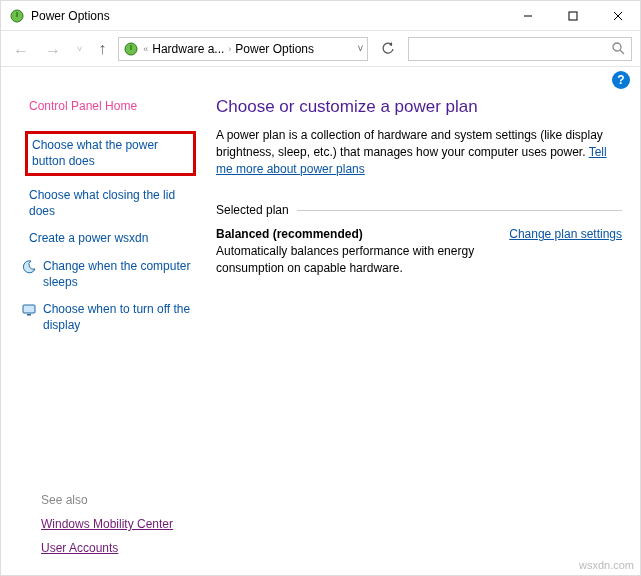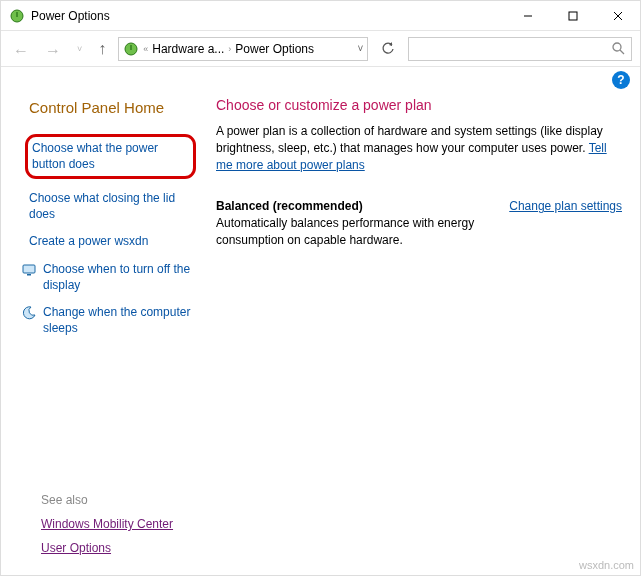--- a/index.html
+++ b/index.html
@@ -17,30 +17,30 @@
     .breadcrumb-box .sep { color:#888; padding:0 4px; font-size:9px;}
     .breadcrumb-box .crumb { font-size:12px; color:#000; white-space:nowrap; overflow:hidden; text-overflow:ellipsis;}
     .breadcrumb-box .dropdown { margin-left:auto; color:#666; font-size:10px;}
     .refresh { width:24px; height:24px; display:flex; align-items:center; justify-content:center; color:#555;}
     .searchbox { flex:1; height:24px; border:1px solid #ccc; display:flex; align-items:center; padding:0 6px;}
     .searchbox .searchicon { margin-left:auto; color:#888; font-size:13px;}
     .helpbar { display:flex; justify-content:flex-end; padding:4px 10px 0 0;}
     .helpicon { width:18px; height:18px; border-radius:50%; background:#0879d6; color:#fff; display:flex; align-items:center; justify-content:center; font-size:12px; font-weight:bold;}
     .body { display:flex; }
     .sidebar { width: 205px; padding: 4px 0 8px 14px;}
-    .sidebar .cphome { color:#a16207; font-size:15px; margin: 6px 0 18px 14px;}
+    .sidebar .cphome { color:#ec4899; font-size:12px; margin: 6px 0 18px 14px;}
     .sidebar .item { color:#0955a5; font-size:12px; margin: 0 10px 12px 14px; line-height:1.3; cursor:pointer; position:relative;}
     .sidebar .item.iconed { margin-left:0; padding-left:28px;}
     .sidebar .item.iconed .sideicon { position:absolute; left:6px; top:0; width:16px; height:16px; border-radius:50%; display:flex; align-items:center; justify-content:center;}
     .highlight { border:3px solid #d40000;}
     .seealso-block { position:absolute; bottom:10px; left:40px;}
     .seealso-hdr { color:#888; font-size:12px; margin-bottom:10px;}
     .seealso-link { color:#701a75; font-size:12px; margin-bottom:10px; display:block;}
     .main { flex:1; padding: 4px 18px 0 10px;}
-    .main h1 { color:#be185d; font-weight:normal; font-size:14px; margin: 4px 0 10px 0;}
+    .main h1 { color:#4c1d95; font-weight:normal; font-size:17px; margin: 4px 0 10px 0;}
     .desc { font-size:12px; line-height:1.4; margin-bottom:26px;}
     .desc a { color:#0955a5; text-decoration:underline;}
     .section-hdr { font-size:12px; display:flex; align-items:center; gap:8px; margin-bottom:10px;}
     .section-hdr .line { flex:1; height:1px; background:#ccc;}
     .planrow { display:flex; align-items:flex-start; }
     .planname { font-size:12px; font-weight:bold;}
     .changeplan { margin-left:auto; color:#0955a5; font-size:12px;}
     .plandesc { font-size:12px; line-height:1.4; margin-top:2px; max-width: 280px;}
     .watermark { position:absolute; right:6px; bottom:4px; color:#bbb; font-size:11px;}
     svg { display:block;}
@@ -114,62 +114,66 @@
 </div>
 
 <div class="helpbar">
   <div class="helpicon">?</div>
 </div>
 
 <div class="body">
   <div class="sidebar">
     <div class="cphome">Control Panel Home</div>
 
-    <div class="item highlight" style="margin-left:10px; padding:4px;border-radius:11px;">
+    <div class="item highlight" style="margin-left:10px; padding:4px;">
       <span>Choose what the power button does</span>
     </div>
     <div class="item">
       <span>Choose what closing the lid does</span>
     </div>
     <div class="item">
       <span>Create a power wsxdn</span>
     </div>
     <div class="item iconed">
       <span class="sideicon">
         <svg width="16" height="16" viewBox="0 0 16 16">
+            <path d="M10 2 A6 6 0 1 0 14 10 A4.5 4.5 0 0 1 10 2 Z" fill="#cde6f8" stroke="#1f6aa5"></path>
+          </svg>
+      </span>
+      <span>Change when the computer sleeps</span>
+    </div>
+    <div class="item iconed">
+      <span class="sideicon">
+        <svg width="16" height="16" viewBox="0 0 16 16">
             <rect x="2" y="3" width="12" height="8" rx="1" fill="#cde6f8" stroke="#1f6aa5"></rect>
             <rect x="6" y="12" width="4" height="1.5" fill="#1f6aa5"></rect>
           </svg>
       </span>
       <span>Choose when to turn off the display</span>
-    </div>
-    <div class="item iconed">
-      <span class="sideicon">
-        <svg width="16" height="16" viewBox="0 0 16 16">
-            <path d="M10 2 A6 6 0 1 0 14 10 A4.5 4.5 0 0 1 10 2 Z" fill="#cde6f8" stroke="#1f6aa5"></path>
-          </svg>
-      </span>
-      <span>Change when the computer sleeps</span>
     </div>
   </div>
 
   <div class="main">
     <h1>Choose or customize a power plan</h1>
     <p class="desc">
       <span>A power plan is a collection of hardware and system settings (like display brightness, sleep, etc.) that manages how your computer uses power. </span><a href="#">Tell me more about power plans</a>
     </p>
+    <div class="section-hdr">
+      <span>Selected plan</span>
+      <span class="line"></span>
+    </div>
     <div class="planrow">
       <div>
         <div class="planname">Balanced (recommended)</div>
         <div class="plandesc">Automatically balances performance with energy consumption on capable hardware.</div>
       </div>
       <a class="changeplan" href="#">Change plan settings</a>
     </div>
   </div>
 </div>
 
 <div class="seealso-block">
   <div class="seealso-hdr">See also</div>
   <a class="seealso-link" href="#">Windows Mobility Center</a>
-  <a class="seealso-link" href="#">User Options</a>
+  <a class="seealso-link" href="#">User Accounts</a>
 </div>
 
 <div class="watermark">wsxdn.com</div>
 
 </body></html>

